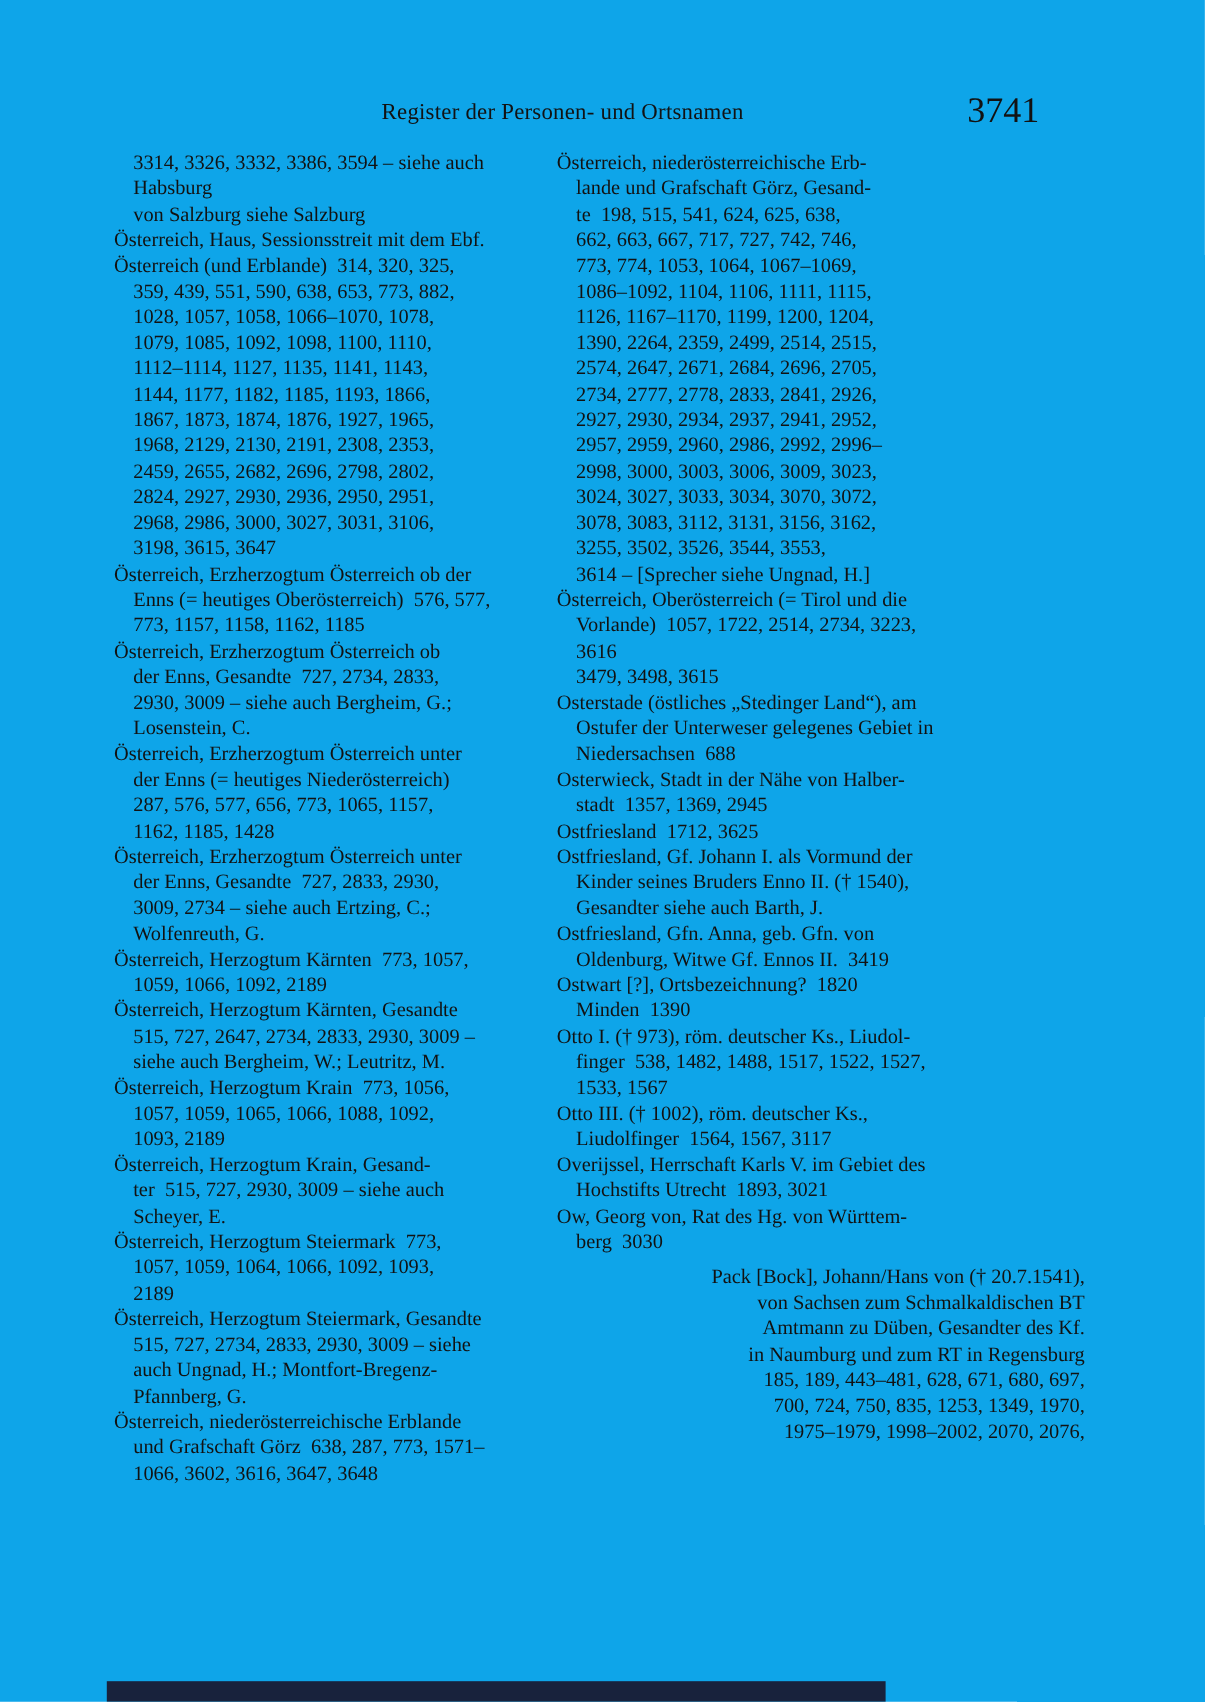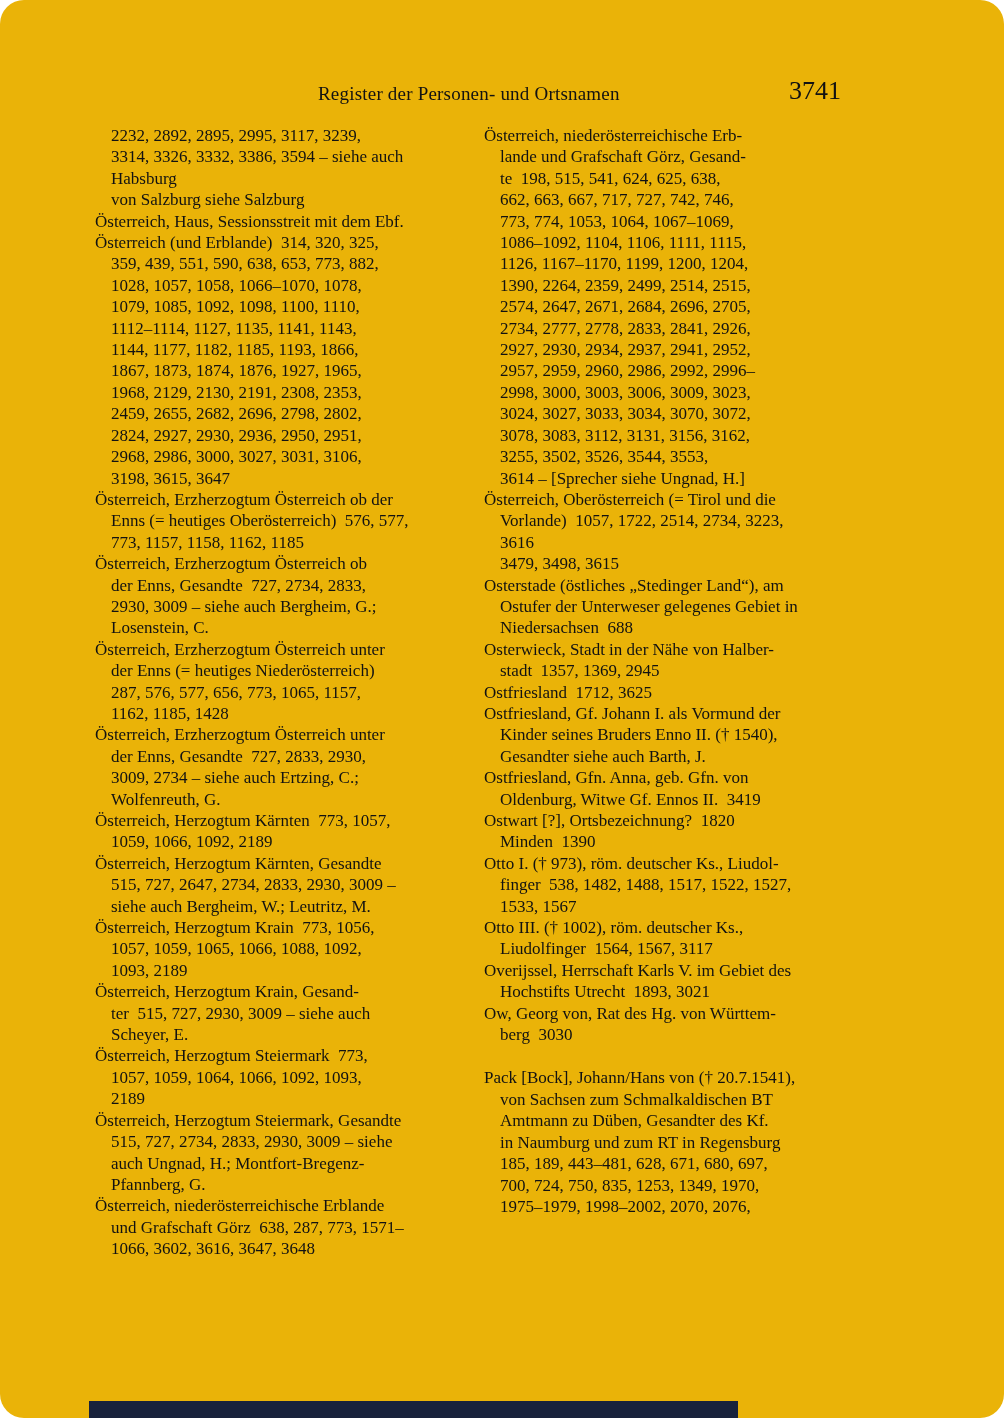--- a/index.html
+++ b/index.html
@@ -4,62 +4,61 @@
 <style>
   html, body { margin: 0; padding: 0; }
   body {
     width: 1004px; height: 1418px;
     background: #ffffff;
     font-family: "Liberation Serif", serif;
     color: #121212;
     position: relative;
     overflow: hidden;
   }
-  .page { position: absolute; inset: 0; background: #eab308; border-radius: 24px; }
+  .page { position: absolute; inset: 0; background: #0ea5e9; }
   .page-title {
     position: absolute;
     top: 83px; left: 318px;
     font-size: 19px;
     letter-spacing: 0.2px;
     white-space: pre;
   }
   .page-number {
     position: absolute;
-    top: 76px; left: 789px;
-    font-size: 26px;
+    top: 76px; left: 806px;
+    font-size: 30px;
     white-space: pre;
   }
   .col {
     position: absolute;
     top: 125px;
     font-size: 17px;
     line-height: 21.4px;
   }
   .col-left  { left: 95px;  width: 382px; }
-  .col-right { left: 484px; width: 440px; }
+  .col-right { left: 464px; width: 440px; }
   .entry { margin: 0; }
-  .entry.gap-before { margin-top: 22px; }
+  .entry.gap-before { margin-top: 8px; text-align: right; }
   .line { white-space: pre; }
   .line.cont { padding-left: 16px; }
   .footer-bar {
     position: absolute;
     left: 89px; top: 1401px;
     width: 649px; height: 17px;
   }
 </style>
 </head>
 <body>
 
 <div class="page">
   <div class="page-title">Register der Personen- und Ortsnamen</div>
   <div class="page-number">3741</div>
 
   <div class="col col-left" id="col-left">
       <div class="entry">
-        <div class="line cont">2232, 2892, 2895, 2995, 3117, 3239,</div>
         <div class="line cont">3314, 3326, 3332, 3386, 3594 – siehe auch</div>
         <div class="line cont">Habsburg</div>
       </div>
       <div class="entry">
         <div class="line cont">von Salzburg siehe Salzburg</div>
         <div class="line">Österreich, Haus, Sessionsstreit mit dem Ebf.</div>
       </div>
       <div class="entry">
         <div class="line">Österreich (und Erblande)  314, 320, 325,</div>
         <div class="line cont">359, 439, 551, 590, 638, 653, 773, 882,</div>

